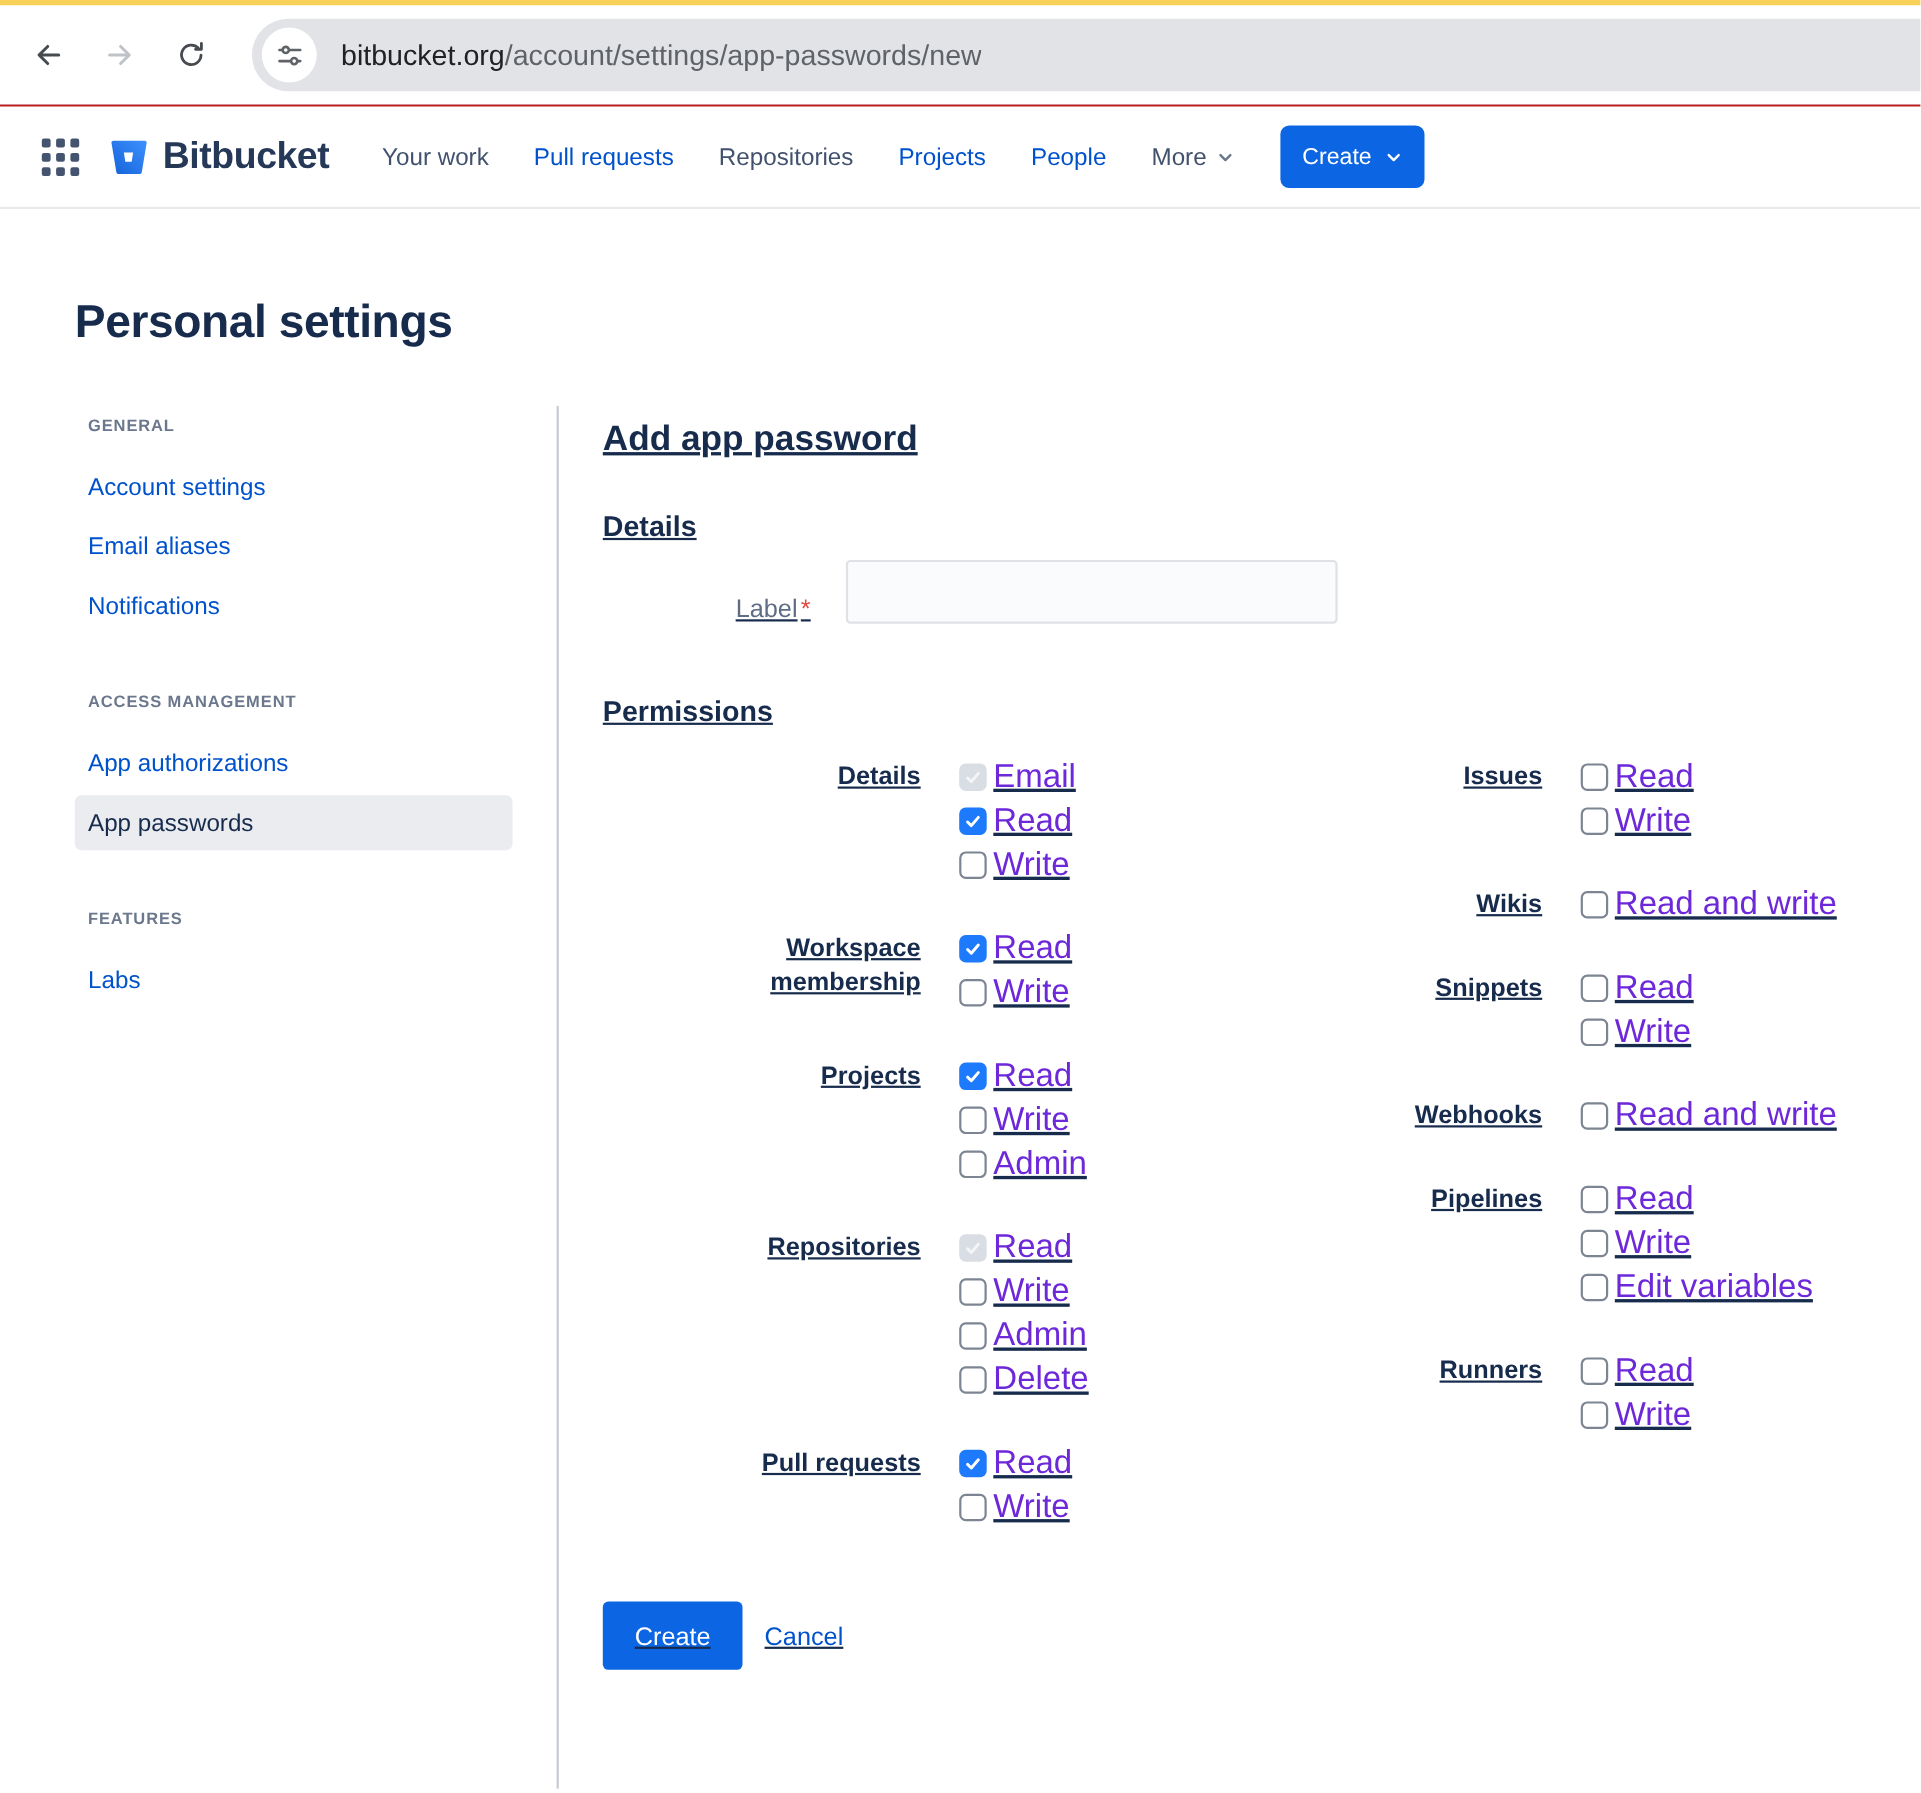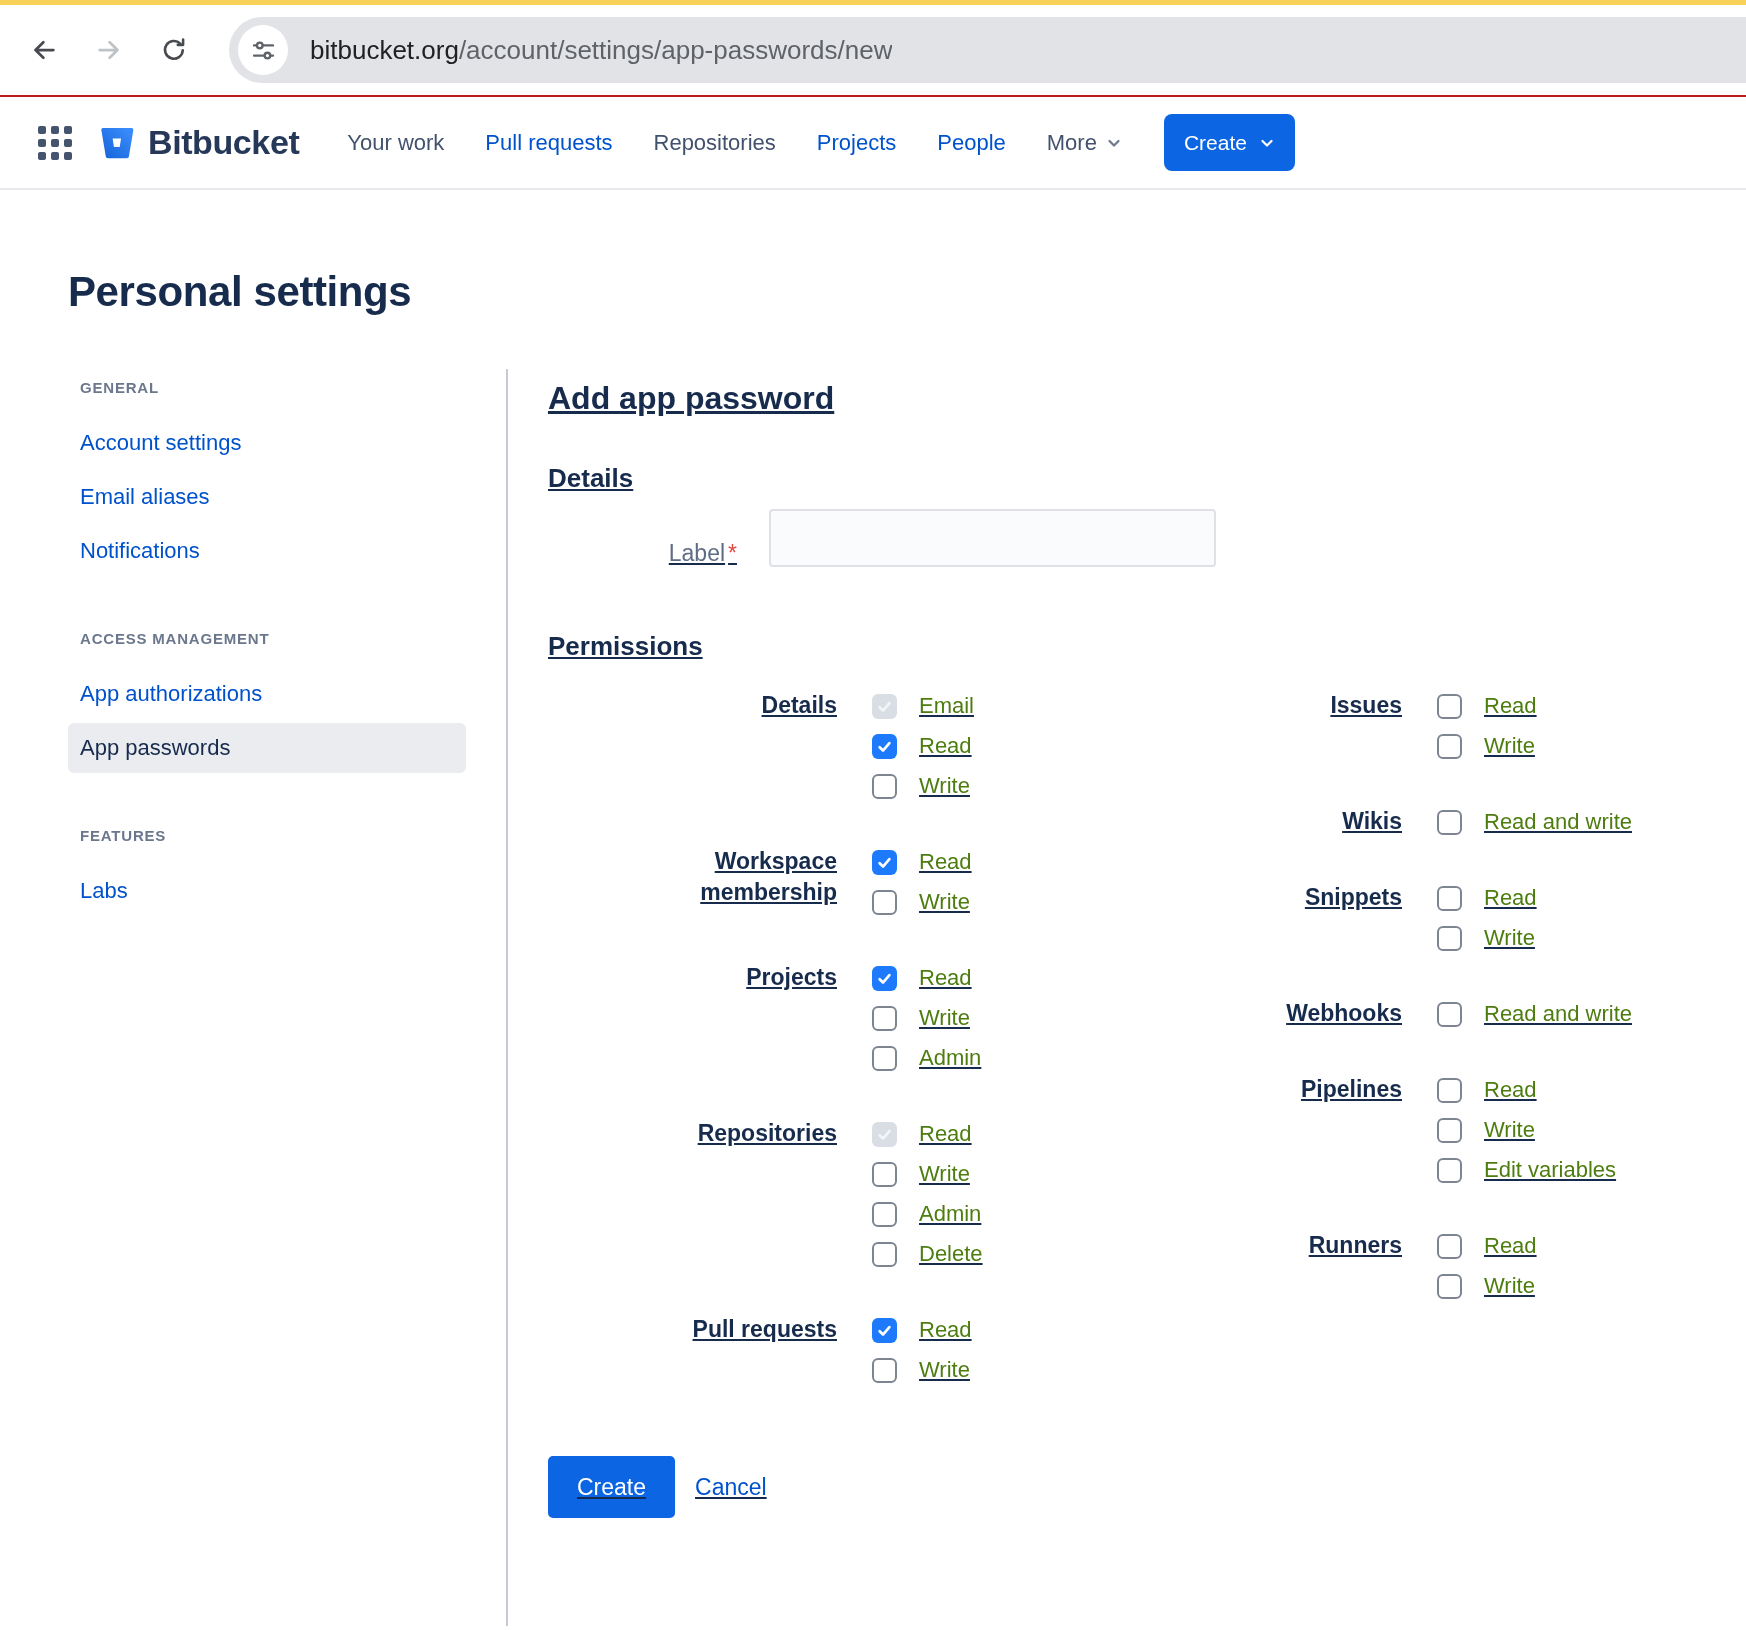--- a/index.html
+++ b/index.html
@@ -54,21 +54,21 @@
   .perm-group{display:flex;margin-bottom:36px;}
   .perm-group-label{font-size:23px;font-weight:700;color:#172B4D;text-align:right;line-height:31px;padding-top:4px;box-sizing:border-box;flex:none;}
   .perm-col-left .perm-group-label{width:289px;padding-left:55px;}
   .perm-col-right .perm-group-label{width:262px;padding-left:40px;}
   .perm-options{margin-left:35px;}
   .cb-row{display:flex;align-items:center;height:40px;cursor:pointer;}
   .cb{width:25px;height:25px;border-radius:6px;flex:none;display:flex;align-items:center;justify-content:center;box-sizing:border-box;}
   .cb.checked{background:#1D7AFC;}
   .cb.unchecked{background:#fff;border:2px solid #7C8591;}
   .cb.checked-disabled{background:#D9DDE4;}
-  .cb-label{margin-left:22px;font-size:22px;color:#4d7c0f;}
+  .cb-label{margin-left:6px;font-size:30px;color:#6d28d9;}
   .actions{display:flex;align-items:center;margin-top:30px;}
   .btn-primary{height:62px;padding:0 29px;background:#0C66E4;color:#fff;border:none;border-radius:5px;font-size:23px;font-family:inherit;cursor:pointer;}
   .cancel-link{margin-left:20px;font-size:23px;color:#0052CC;cursor:pointer;text-decoration:none;}
 </style>
 </head>
 <body>
 
 <div class="top-strip"></div>
 
 <div class="browser-bar">

